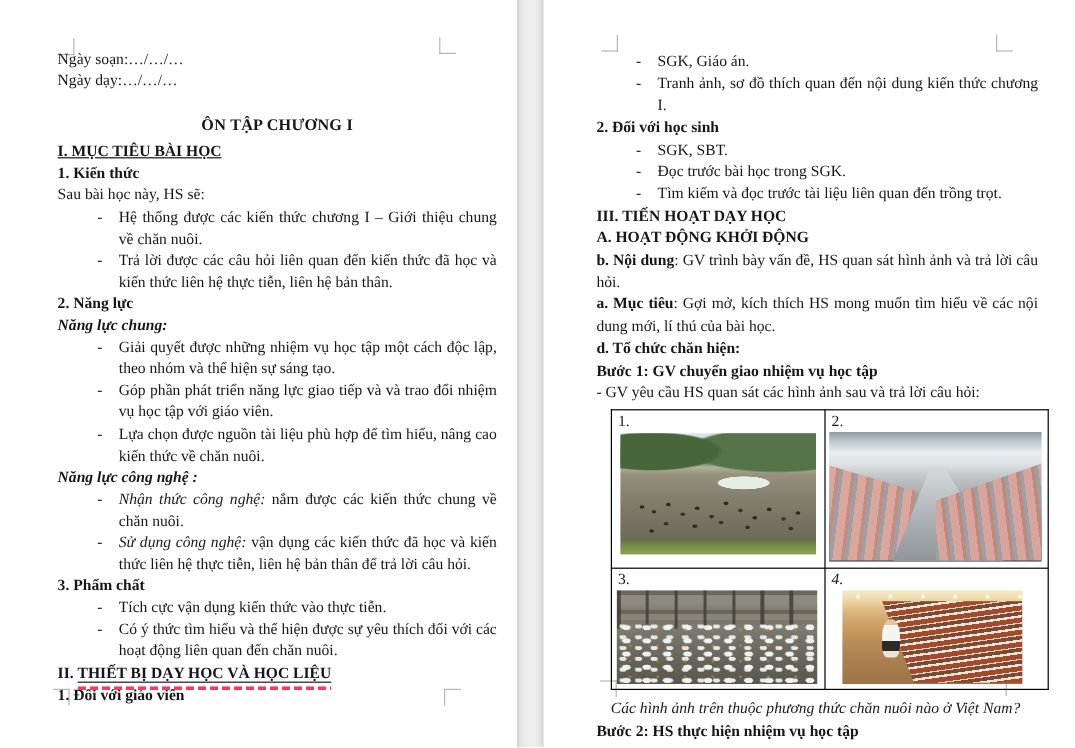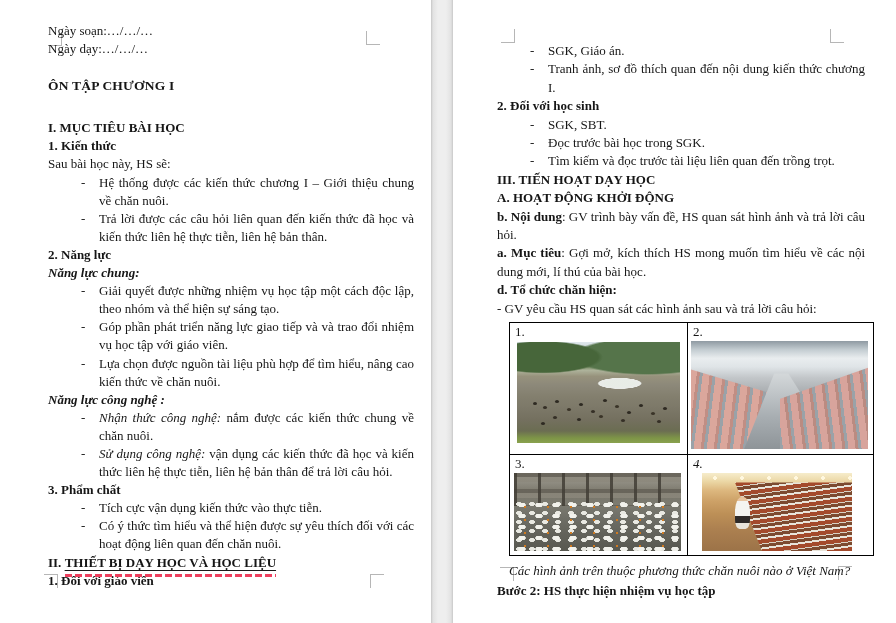--- a/index.html
+++ b/index.html
@@ -15,28 +15,28 @@
 
   
   .mark{position:absolute;width:13px;height:13px;}
   .m-tl{border-right:1px solid #b6b6b6;border-bottom:1px solid #b6b6b6;}
   .m-tr{border-left:1px solid #b6b6b6;border-bottom:1px solid #b6b6b6;}
   .m-bl{border-right:1px solid #b6b6b6;border-top:1px solid #b6b6b6;}
   .m-br{border-left:1px solid #b6b6b6;border-top:1px solid #b6b6b6;}
 
   
   .content{position:absolute;font-size:13px;}
-  .content-left{left:48px;top:22px;width:366px;line-height:18.1px;}
+  .content-left{left:48px;top:40px;width:366px;line-height:18.1px;}
   .content-right{left:44px;top:42px;width:368px;line-height:18.4px;}
   p{margin:0;padding:0;text-align:justify;}
   .b{font-weight:bold;}
   .i{font-style:italic;}
   .bi{font-weight:bold;font-style:italic;}
-  .doc-title{text-align:left;font-weight:bold;margin-top:19px;font-size:13.5px;letter-spacing:.2px;}
-  .sec1{margin-top:24px;}
+  .doc-title{text-align:center;font-weight:bold;margin-top:19px;font-size:13.5px;letter-spacing:.2px;}
+  .sec1{margin-top:4px;text-decoration:underline;}
   .bullet{display:flex;margin-left:33px;}
   .bullet .dash{flex:none;width:18px;}
   .bullet .btxt{flex:1;text-align:justify;}
   .u-squig{position:relative;display:inline-block;text-decoration:underline;text-decoration-color:#1a1a1a;text-underline-offset:3px;}
   .u-squig::after{content:"";position:absolute;left:0;right:0;bottom:-5px;height:3px;
     background:repeating-linear-gradient(90deg,#ee3f5e 0 7px,rgba(0,0,0,0) 7px 10px);}
 
   
   table.fig-table{border-collapse:collapse;table-layout:fixed;width:362px;margin:4px 0 0 12px;}
   table.fig-table td{border:1px solid #000;vertical-align:top;padding:0;}
@@ -205,20 +205,21 @@
           <span class="dash">-</span>
           <span class="btxt">Tìm kiếm và đọc trước tài liệu liên quan đến trồng trọt.</span>
         </p>
 
       <p class="b">III. TIẾN HOẠT DẠY HỌC</p>
       <p class="b">A. HOẠT ĐỘNG KHỞI ĐỘNG</p>
 
       <p><span class="b">b. Nội dung</span><span>: GV trình bày vấn đề, HS quan sát hình ảnh và trả lời câu hỏi.</span></p>
       <p><span class="b">a. Mục tiêu</span><span>: Gợi mở, kích thích HS mong muốn tìm hiểu về các nội dung mới, lí thú của bài học.</span></p>
       <p class="b">d. Tổ chức chăn hiện:</p>
+      <p class="b">Bước 1: GV chuyển giao nhiệm vụ học tập</p>
       <p>- GV yêu cầu HS quan sát các hình ảnh sau và trả lời câu hỏi:</p>
 
       <table class="fig-table">
         <tbody>
             <tr class="r1">
           <td class="c1">
             <div class="cell-label">1.</div>
             <div class="photo ph1">
               <div class="ducks"></div>
             </div>

